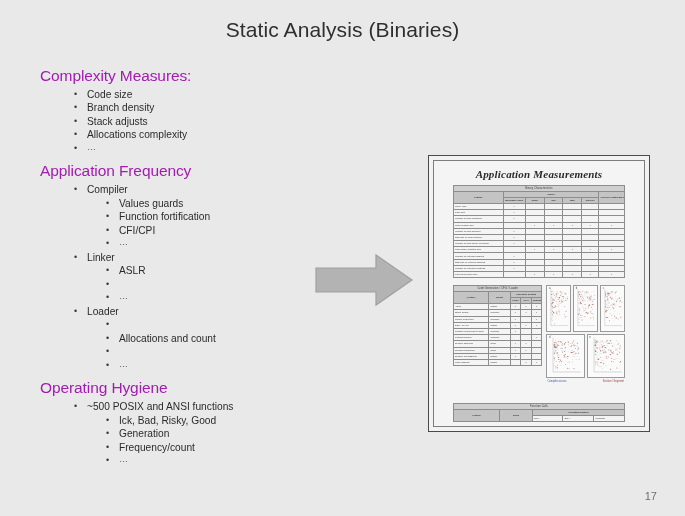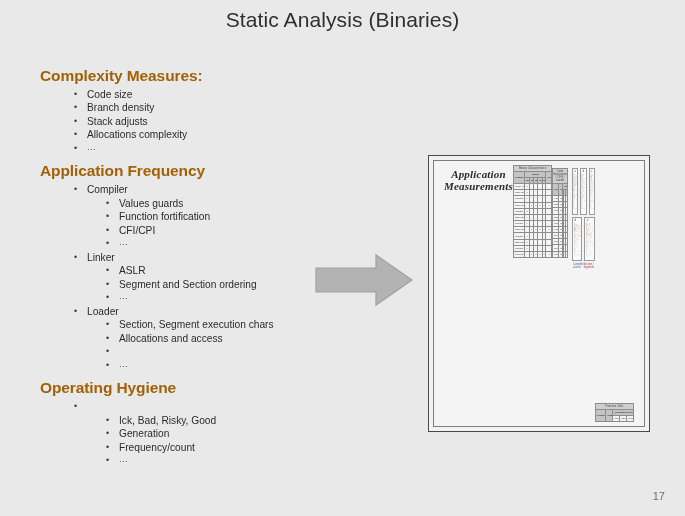--- a/index.html
+++ b/index.html
@@ -17,41 +17,41 @@
   }
   .slide {
     position: absolute;
     inset: 0;
     background: #e9e9e9;
   }
 
   
   .slide-title {
     position: absolute;
-    top: 8px;
+    top: 18px;
     left: 0;
     width: 685px;
     text-align: center;
     font-size: 21px;
     font-weight: 400;
     letter-spacing: 0.1px;
     color: #2f2f2f;
   }
 
   
   .outline {
     position: absolute;
     left: 40px;
     top: 66px;
     width: 300px;
   }
   .lvl0 {
     font-size: 15.5px;
-    font-weight: 700;
-    color: #a16207;
+    font-weight: 400;
+    color: #a21caf;
     margin: 0 0 1px 0;
     line-height: 1.35;
     letter-spacing: -0.1px;
   }
   .lvl0.spaced { margin-top: 6px; }
   .row {
     display: flex;
     align-items: flex-start;
     line-height: 1.32;
   }
@@ -97,24 +97,25 @@
     border: 1.5px solid #4a4a4a;
     box-sizing: border-box;
     padding: 4px;
   }
   .doc-inner {
     width: 100%;
     height: 100%;
     background: #f4f4f4;
     border: 1px solid #7d7d7d;
     box-sizing: border-box;
-    padding: 4px 10px;
+    padding: 4px 19px;
     display: flex;
-    flex-direction: row;
+    flex-direction: column;
     position: relative;
+    align-items: center;
   }
   .doc-title {
     text-align: center;
     font-family: "Liberation Serif", serif;
     font-style: italic;
     font-weight: 700;
     font-size: 11px;
     color: #2c2c2c;
     margin: 3px 0 5px 0;
     letter-spacing: 0.2px;
@@ -191,21 +192,21 @@
     color: #4a4a4a;
     padding: 0 1px;
   }
   .plot-caption-row .blue { color: #3b5c9e; }
   .plot-caption-row .red { color: #9e3b3b; }
 
   .fn-wrap { margin-top: auto; }
 
   .page-num {
     position: absolute;
-    right: 20px;
+    right: 28px;
     bottom: 14px;
     font-size: 11px;
     color: #6f6f6f;
   }
 </style>
 </head>
 <body>
 
 <div class="slide">
 
@@ -257,48 +258,47 @@
       <div class="row lvl1">
         <span class="bullet">•</span>
         <span class="btext">Linker</span>
       </div>
       <div class="row lvl2">
         <span class="bullet">•</span>
         <span class="btext">ASLR</span>
       </div>
       <div class="row lvl2">
         <span class="bullet">•</span>
-        <span class="btext">Segment and Section ordering</span>
       </div>
       <div class="row lvl2">
         <span class="bullet">•</span>
         <span class="btext ell">…</span>
       </div>
       <div class="row lvl1">
         <span class="bullet">•</span>
         <span class="btext">Loader</span>
       </div>
       <div class="row lvl2">
         <span class="bullet">•</span>
-        <span class="btext">Section, Segment execution chars</span>
-      </div>
-      <div class="row lvl2">
-        <span class="bullet">•</span>
-        <span class="btext">Allocations and access</span>
+      </div>
+      <div class="row lvl2">
+        <span class="bullet">•</span>
+        <span class="btext">Allocations and count</span>
       </div>
       <div class="row lvl2">
         <span class="bullet">•</span>
       </div>
       <div class="row lvl2">
         <span class="bullet">•</span>
         <span class="btext ell">…</span>
       </div>
       <div class="lvl0 spaced">Operating Hygiene</div>
       <div class="row lvl1">
         <span class="bullet">•</span>
+        <span class="btext">~500 POSIX and ANSI functions</span>
       </div>
       <div class="row lvl2">
         <span class="bullet">•</span>
         <span class="btext">Ick, Bad, Risky, Good</span>
       </div>
       <div class="row lvl2">
         <span class="bullet">•</span>
         <span class="btext">Generation</span>
       </div>
       <div class="row lvl2">

